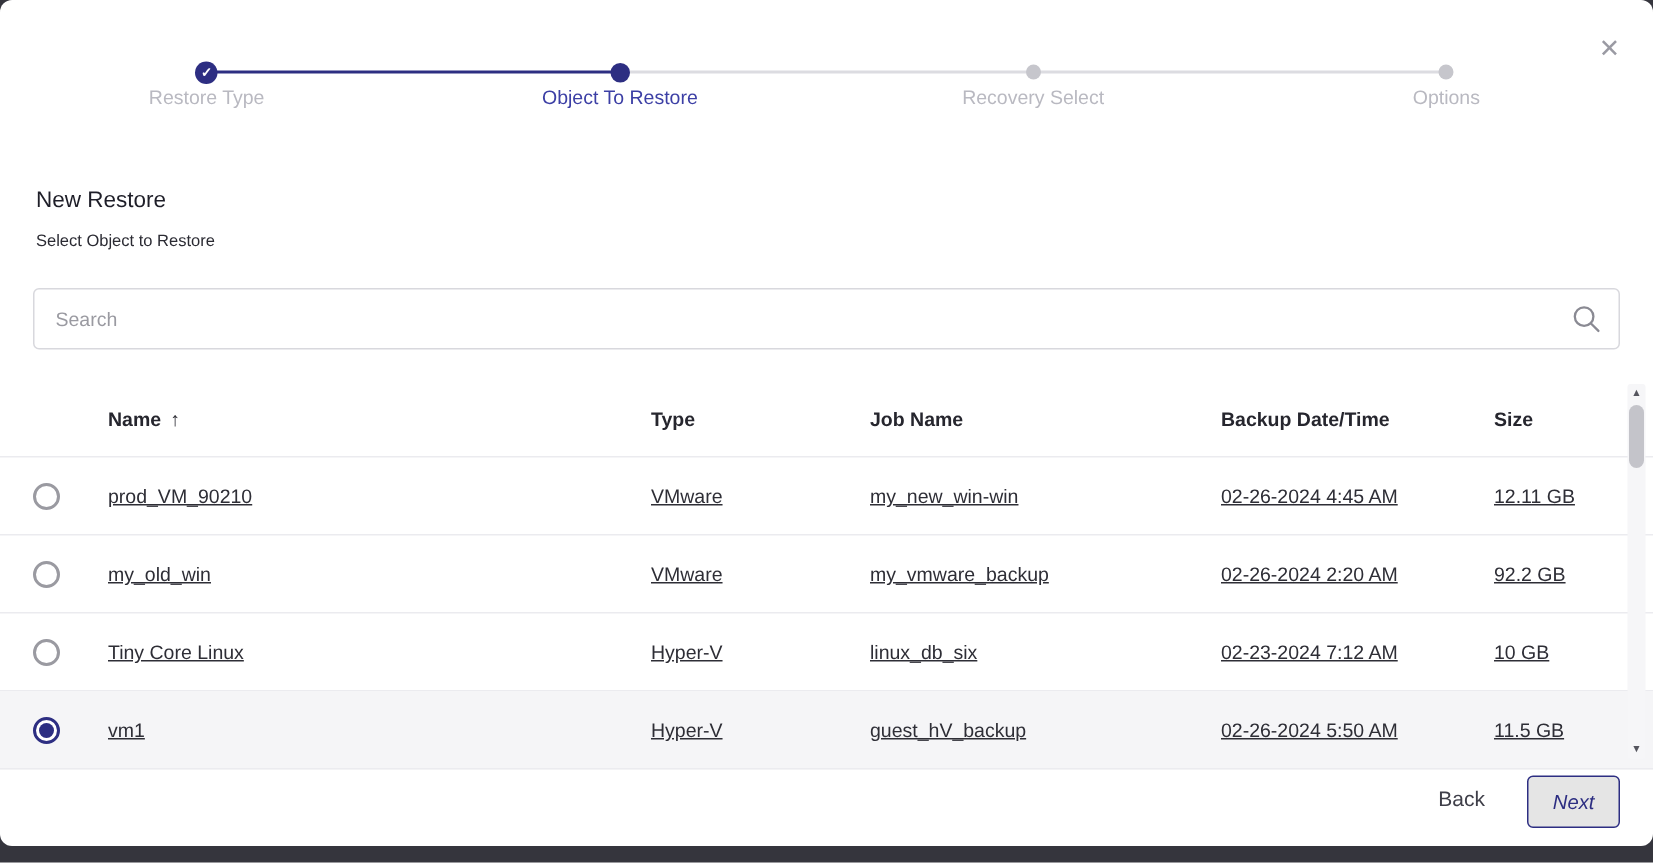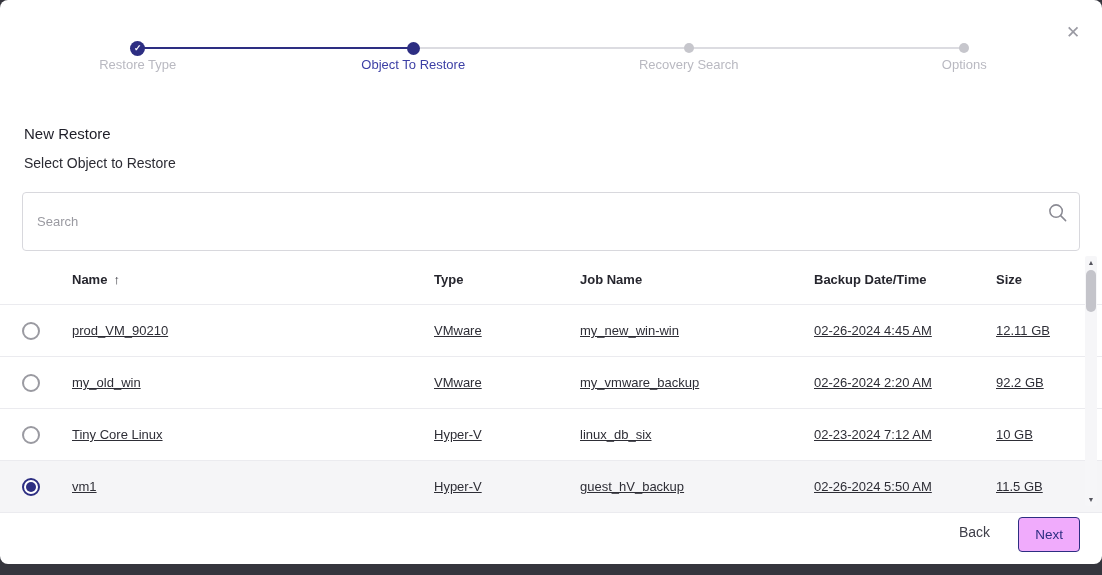--- a/index.html
+++ b/index.html
@@ -38,23 +38,23 @@
   .dot{border-radius:50%;display:flex;align-items:center;justify-content:center;}
   .step.completed .dot{width:15px;height:15px;background:var(--accent);color:#fff;font-size:9px;font-weight:700;}
   .step.active .dot{width:13px;height:13px;background:var(--accent);}
   .step.pending .dot{width:10px;height:10px;background:#c6c6cc;}
   .step-label{margin-top:1px;font-size:13px;}
   .step.completed .step-label{color:var(--muted);}
   .step.active .step-label{color:var(--accent-active);text-align:center;}
   .step.pending .step-label{color:var(--muted);}
   
   .page-title{position:absolute;top:125px;left:24px;font-size:15px;font-weight:400;color:#1e1e28;}
-  .page-subtitle{position:absolute;top:155px;left:24px;font-size:14px;color:#2b2b33;}
-  
-  .search-wrap{position:absolute;top:192px;left:22px;right:22px;height:59px;}
+  .page-subtitle{position:absolute;top:155px;left:24px;font-size:11px;color:#2b2b33;}
+  
+  .search-wrap{position:absolute;top:192px;left:22px;right:22px;height:41px;}
   .search-input{
     width:100%;height:100%;border:1px solid #d8d8dd;border-radius:4px;
     padding:0 44px 0 14px;font-size:13px;color:#333;font-family:inherit;outline:none;
   }
   .search-input::placeholder{color:#9a9aa1;}
   .search-icon{position:absolute;right:12px;top:10px;width:21px;height:21px;cursor:pointer;}
   
   .table{position:absolute;top:255px;left:0;right:0;}
   .trow{
     display:grid;
@@ -84,23 +84,23 @@
   .scroll-arrow{height:13px;font-size:7px;color:#55555e;text-align:center;line-height:13px;cursor:pointer;user-select:none;}
   .scroll-arrow.down{position:absolute;bottom:0;left:0;right:0;}
   .scroll-thumb{position:absolute;top:14px;left:1px;width:10px;height:42px;background:#c4c4ca;border-radius:5px;cursor:grab;}
   
   .back-btn{
     position:absolute;right:112px;top:524px;font-size:14px;color:#3f3f49;
     background:none;border:none;cursor:pointer;font-family:inherit;
   }
   .next-btn{
     position:absolute;right:22px;top:517px;height:35px;min-width:60px;
-    background:#f0abfc;border:1px solid var(--accent);border-radius:4px;
+    background:#e5e5e5;border:1px solid var(--accent);border-radius:4px;
     color:var(--accent);font-size:13.5px;font-weight:500;padding:0 16px;
-    cursor:pointer;font-family:inherit;
+    cursor:pointer;font-family:inherit;font-style:italic;
   }
 </style>
 </head>
 <body>
 
 <div class="modal">
 
   <button class="close-btn">✕</button>
 
   <div class="stepper">
@@ -117,21 +117,21 @@
       <div class="step active">
         <div class="dot-area">
             <span class="dot"></span>
           </div>
         <span class="step-label">Object To Restore</span>
       </div>
       <div class="step pending">
         <div class="dot-area">
             <span class="dot"></span>
           </div>
-        <span class="step-label">Recovery Search</span>
+        <span class="step-label">Recovery Select</span>
       </div>
       <div class="step pending">
         <div class="dot-area">
             <span class="dot"></span>
           </div>
         <span class="step-label">Options</span>
       </div>
     </div>
   </div>
 

